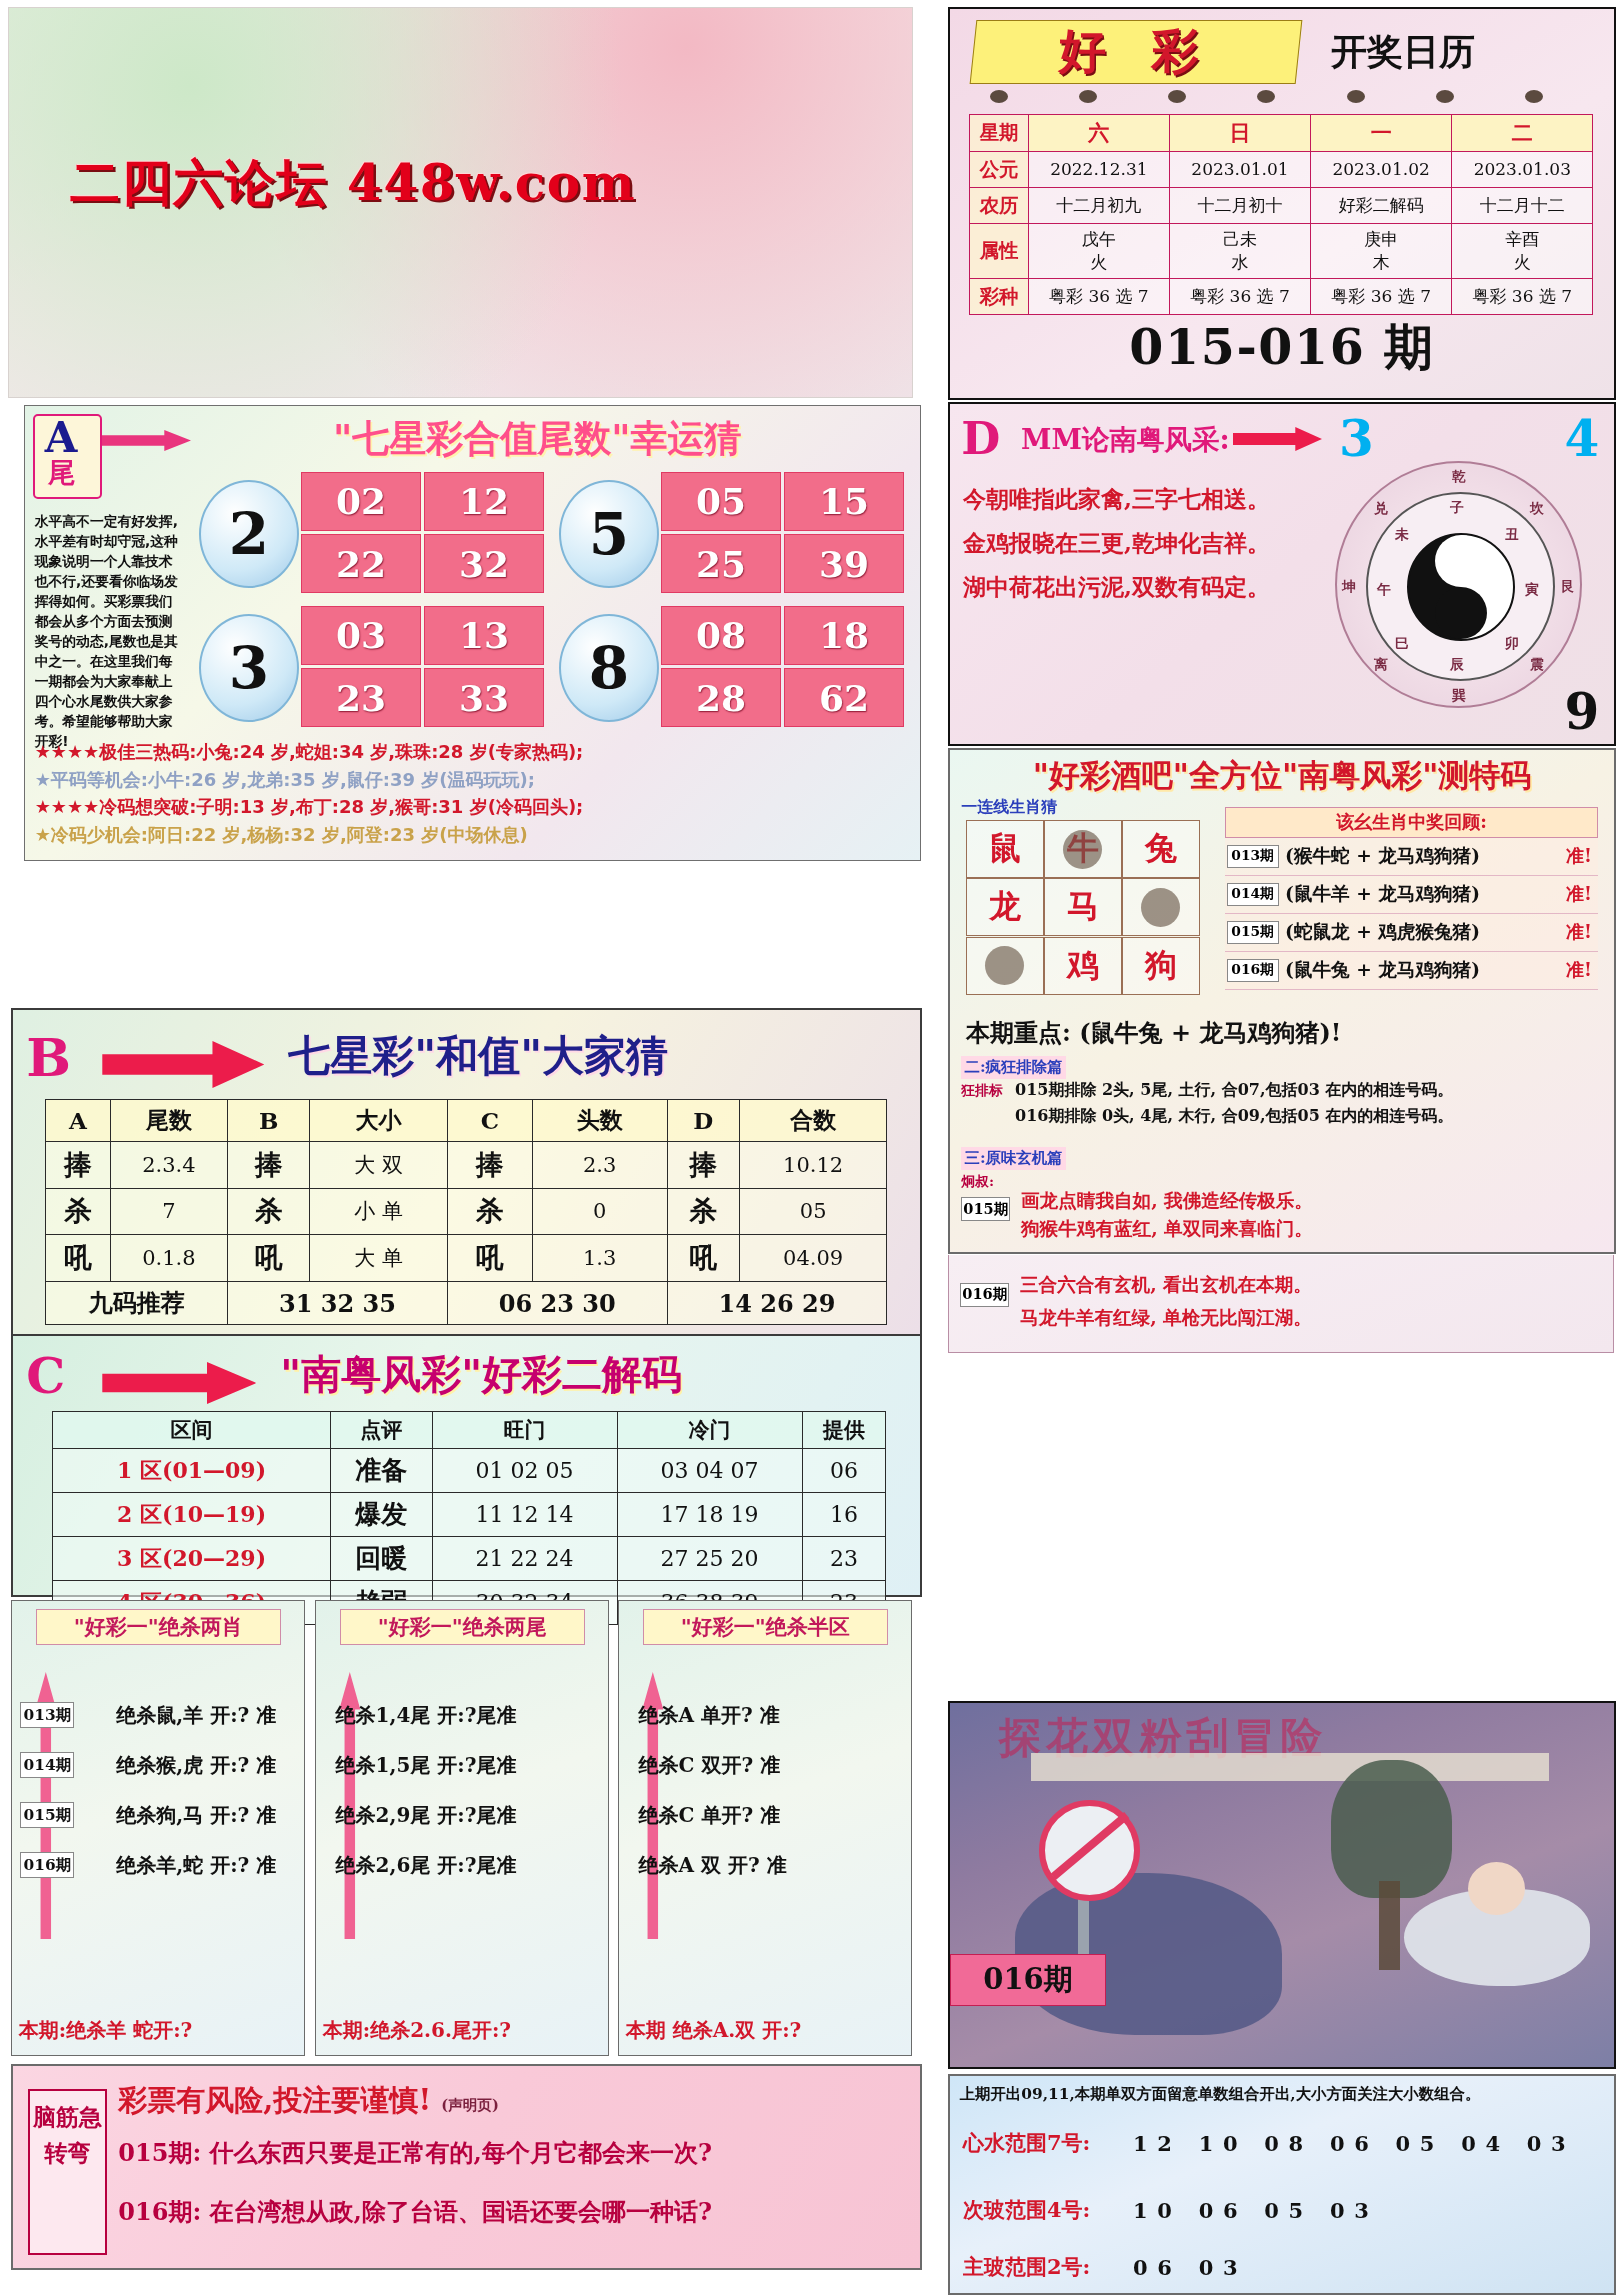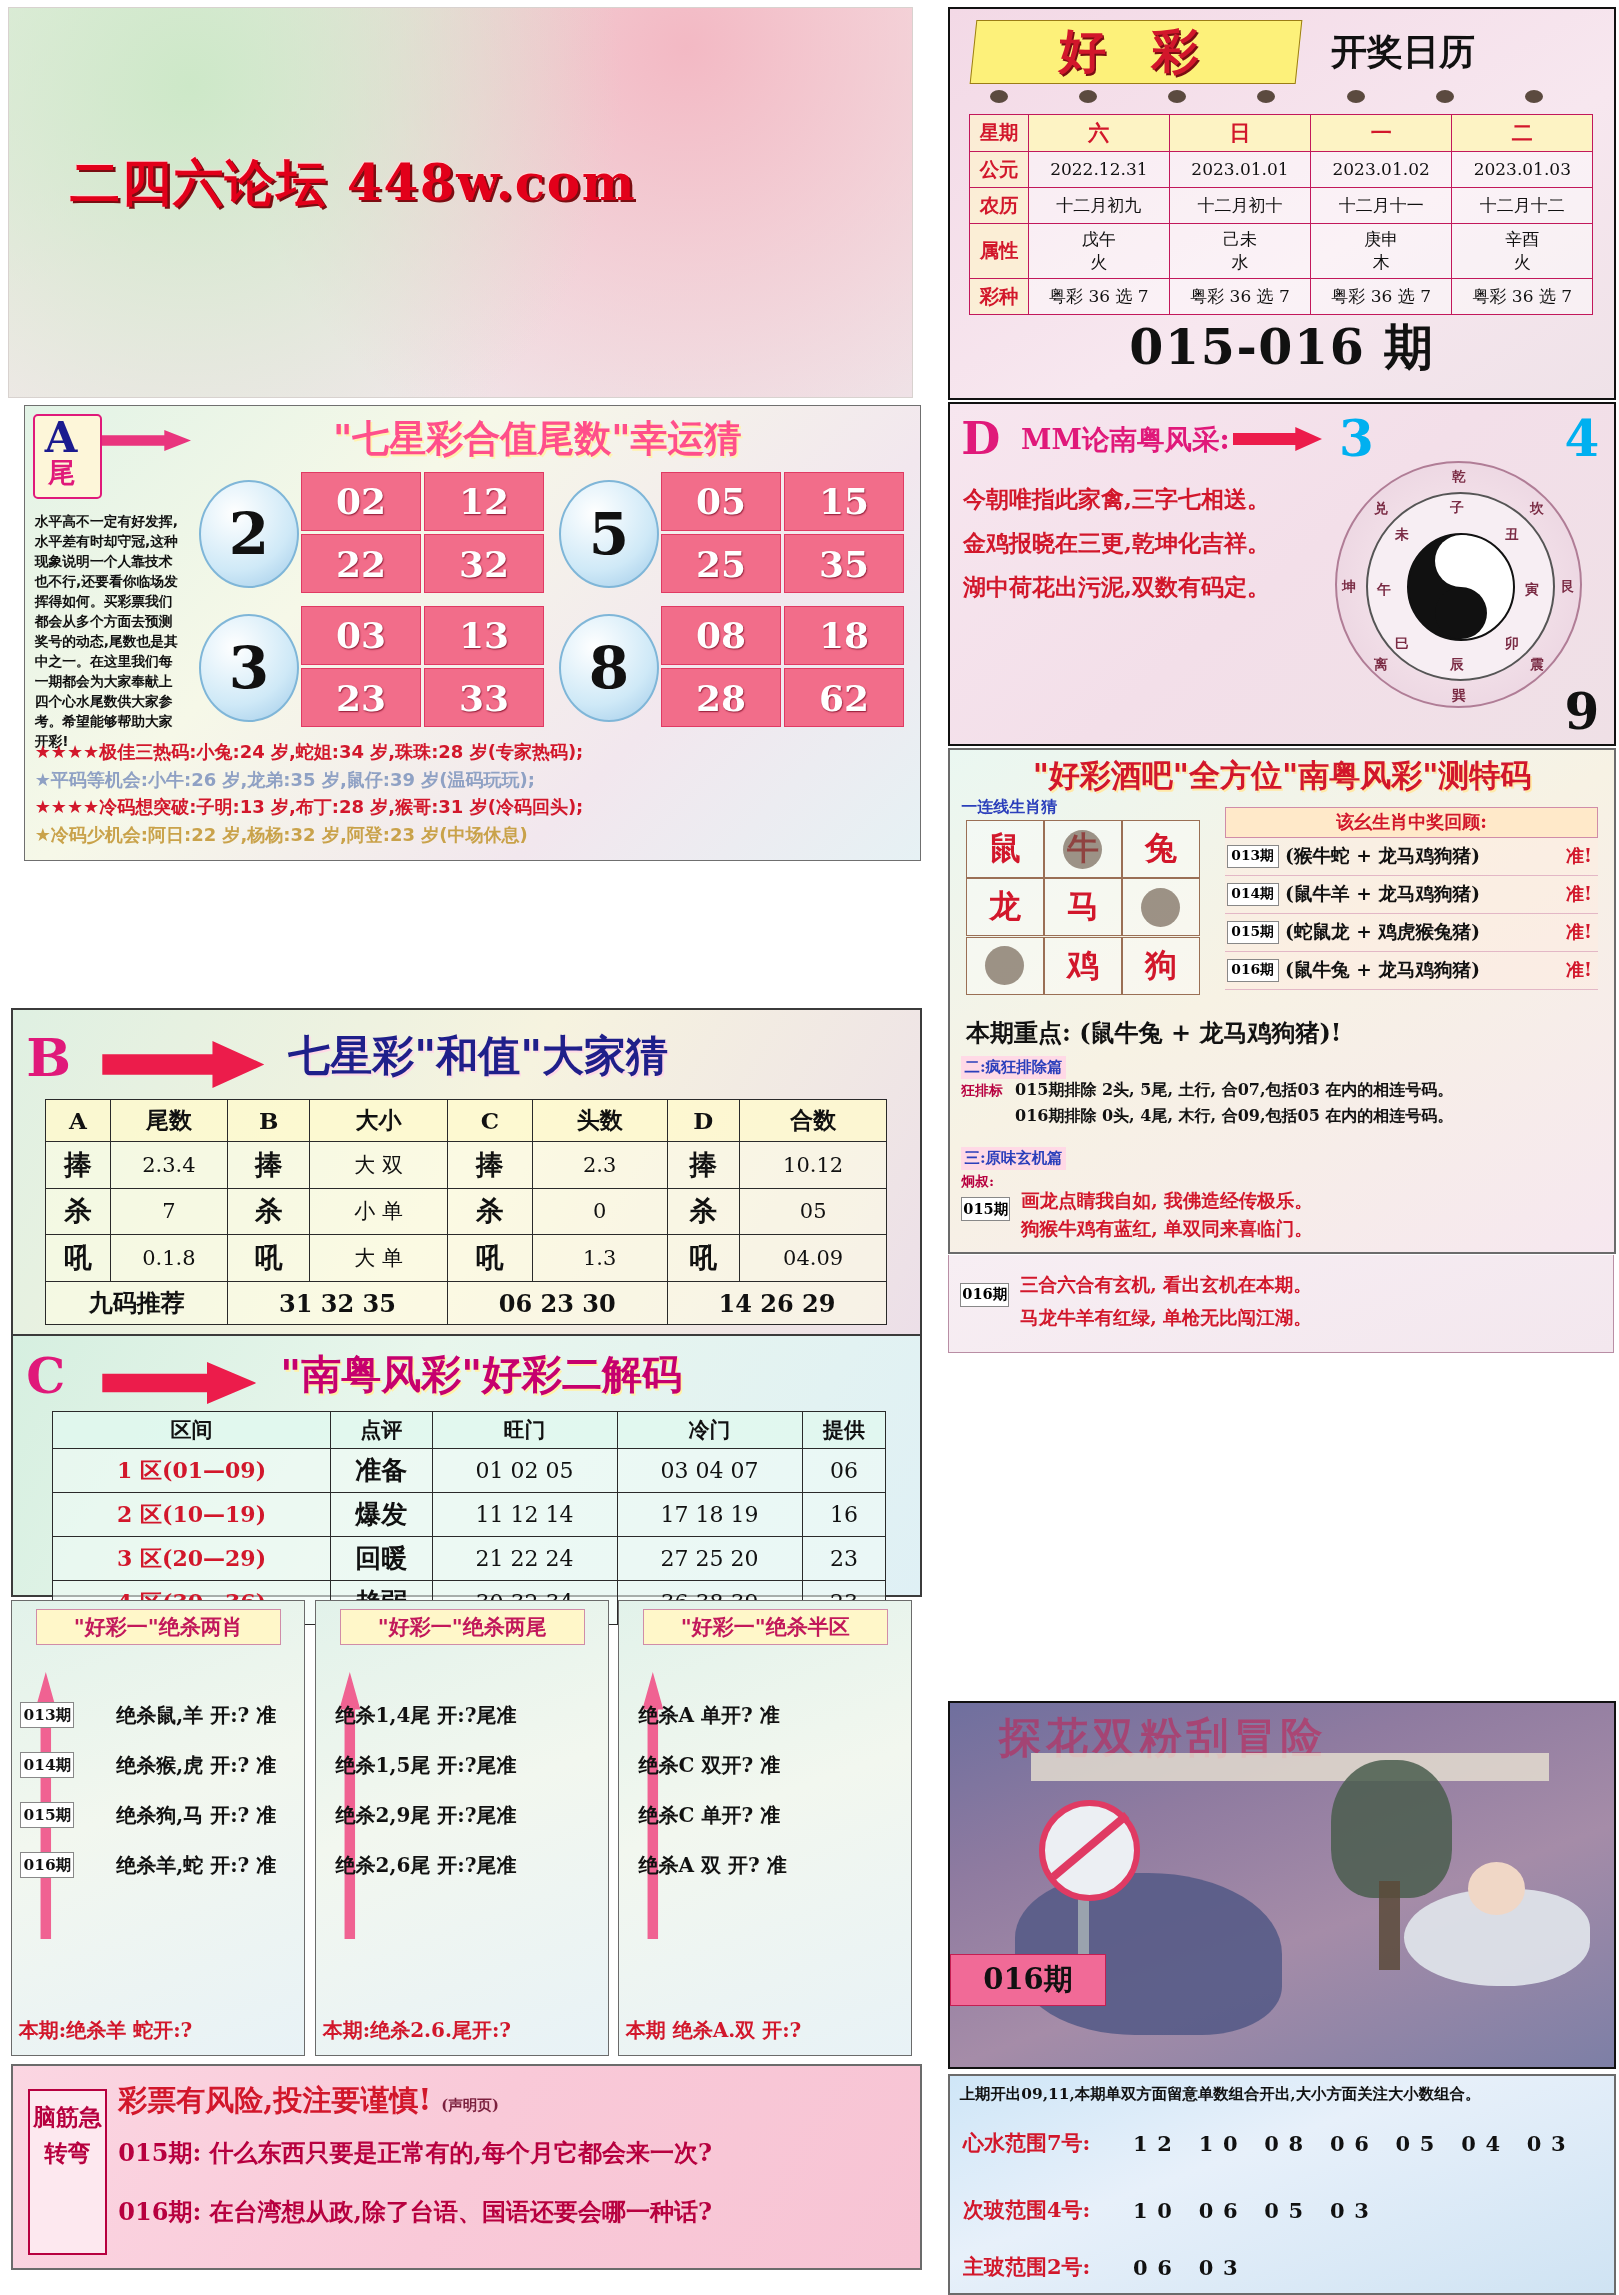--- a/index.html
+++ b/index.html
@@ -298,21 +298,21 @@
             <div>22</div>
             <div>32</div>
           </div>
         </div>
         <div class="bwrap" style="left:360px;top:0;">
           <div class="circ">5</div>
           <div class="nums">
             <div>05</div>
             <div>15</div>
             <div>25</div>
-            <div>35</div>
+            <div>39</div>
           </div>
         </div>
         <div class="bwrap" style="left:0;top:134px;">
           <div class="circ">3</div>
           <div class="nums">
             <div>03</div>
             <div>13</div>
             <div>23</div>
             <div>33</div>
           </div>
@@ -544,21 +544,21 @@
           <td class="hd">公元</td>
           <td>2022.12.31</td>
           <td>2023.01.01</td>
           <td>2023.01.02</td>
           <td>2023.01.03</td>
         </tr>
         <tr>
           <td class="hd">农历</td>
           <td>十二月初九</td>
           <td>十二月初十</td>
-          <td>十二月十一</td>
+          <td>好彩二解码</td>
           <td>十二月十二</td>
         </tr>
         <tr>
           <td class="hd">属性</td>
           <td style="white-space:pre-line">戊午
 火</td>
           <td style="white-space:pre-line">己未
 水</td>
           <td style="white-space:pre-line">庚申
 木</td>

